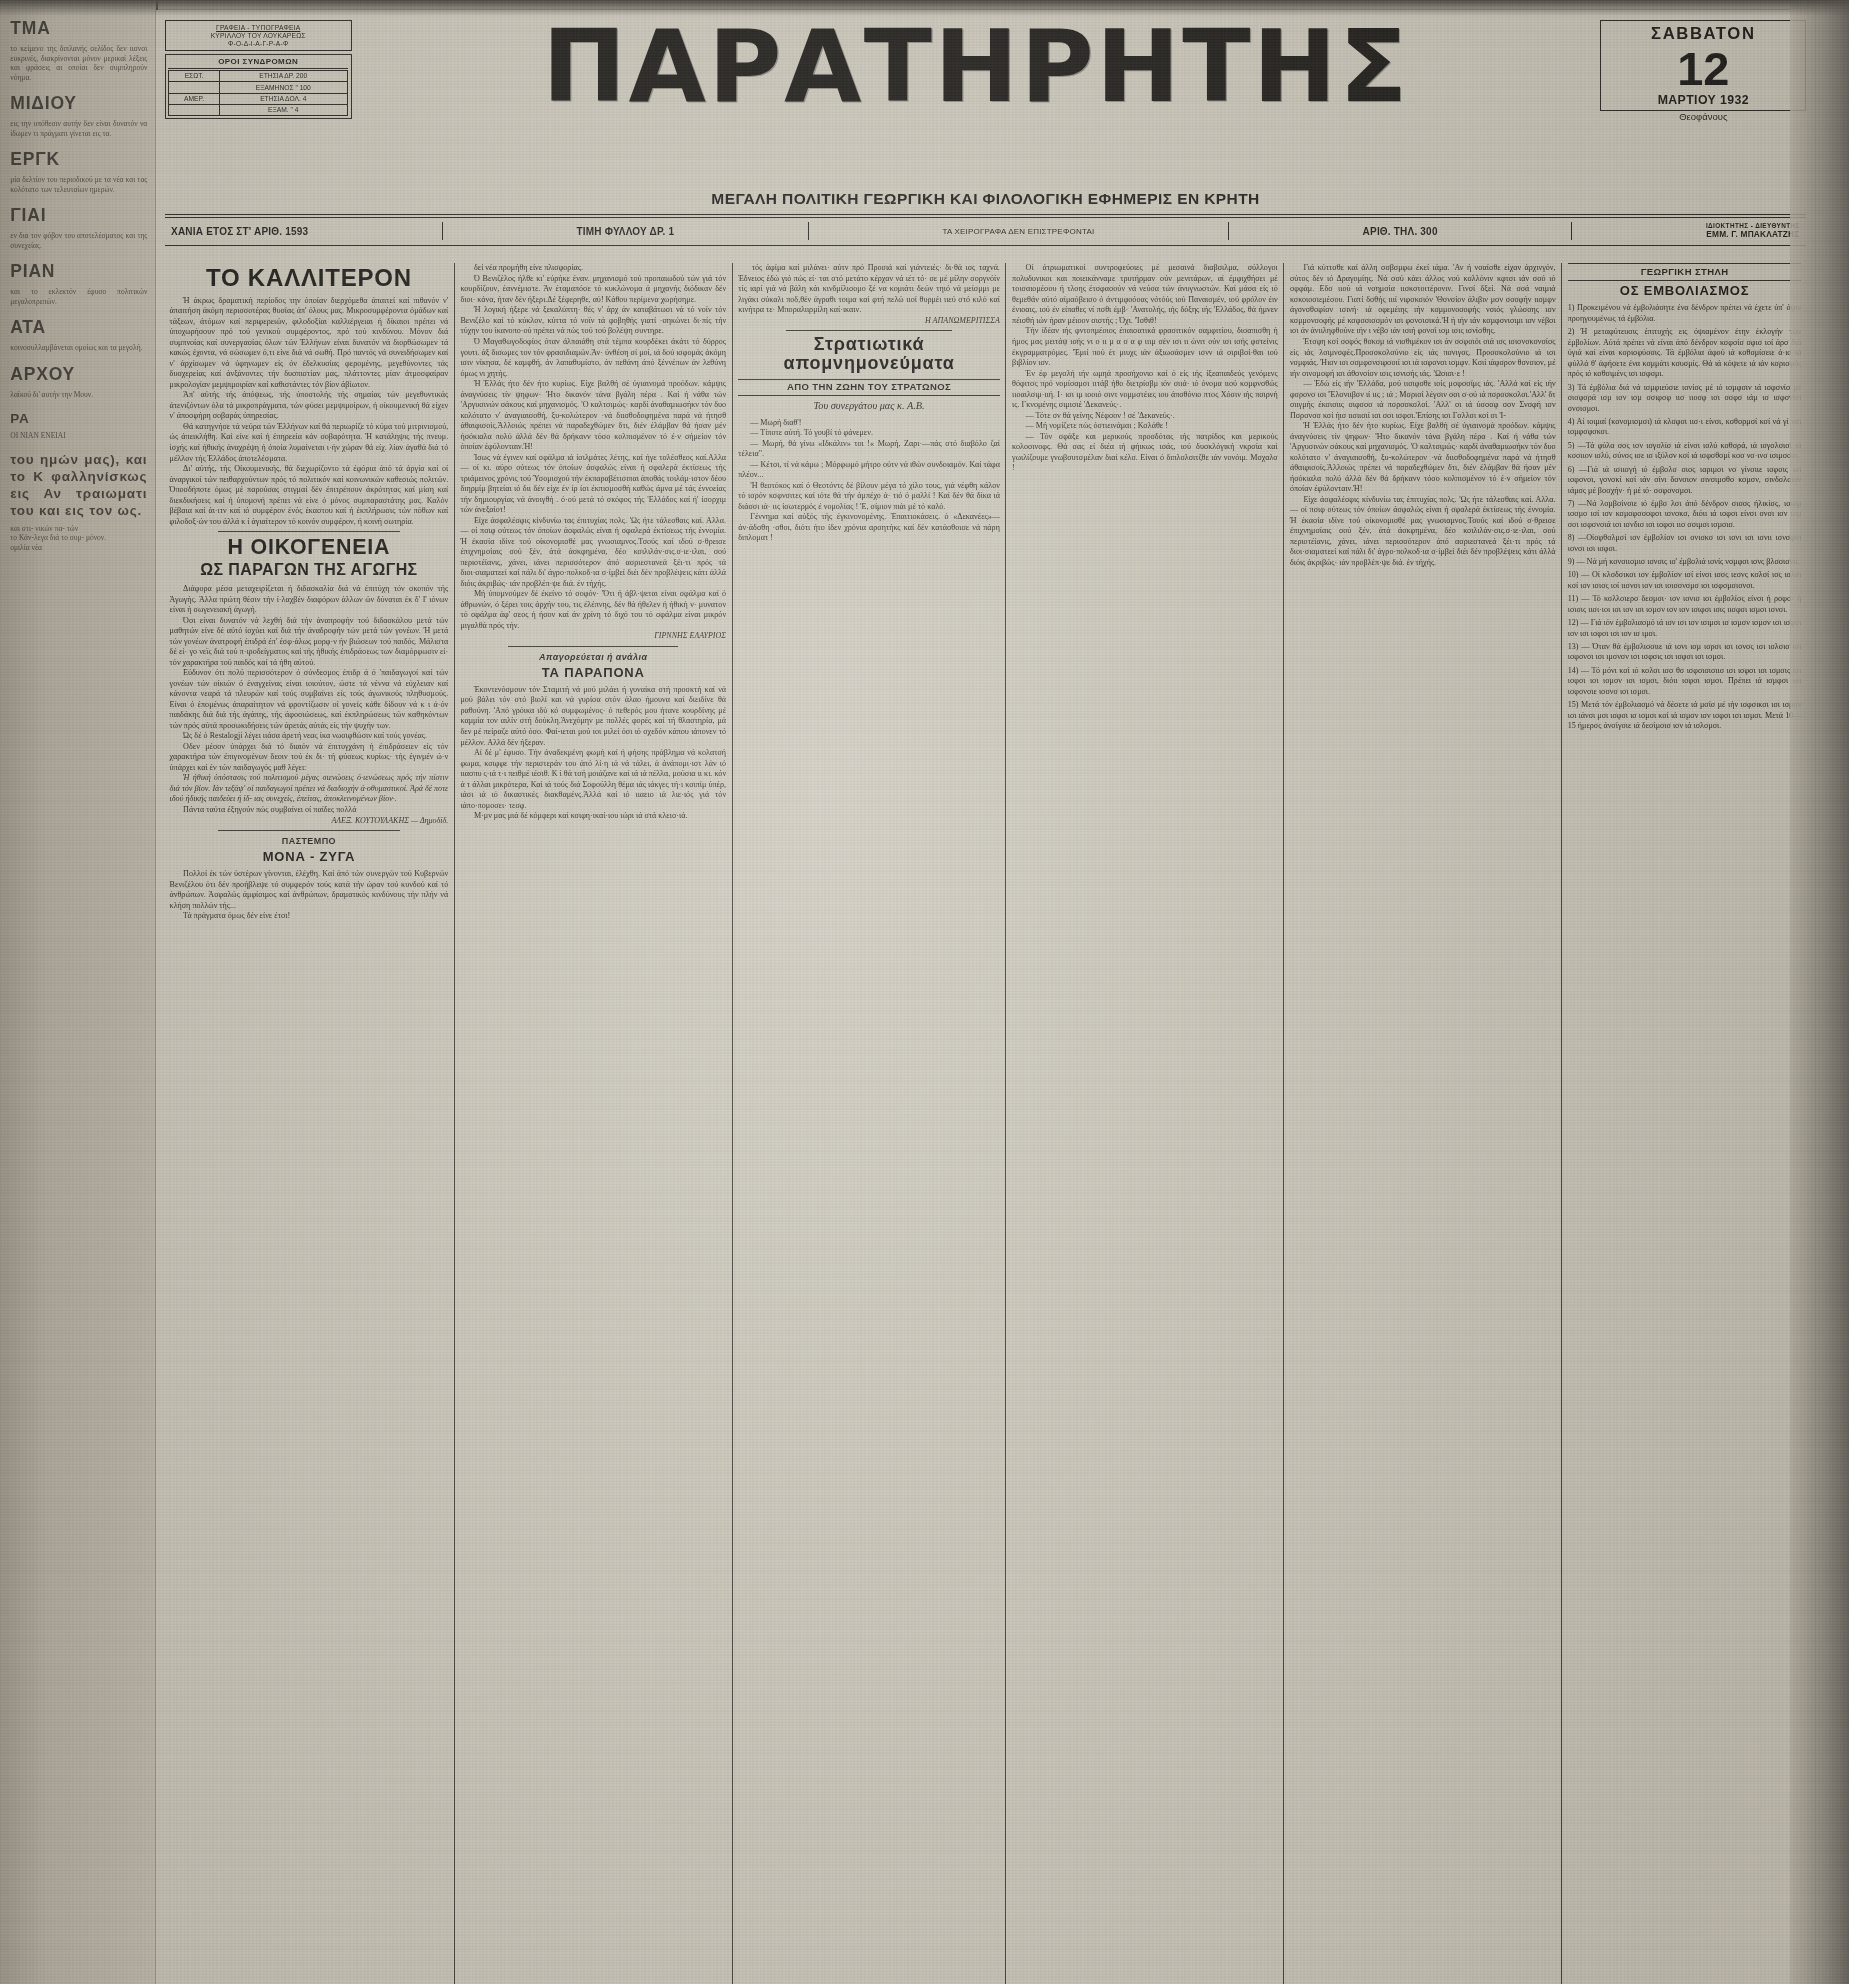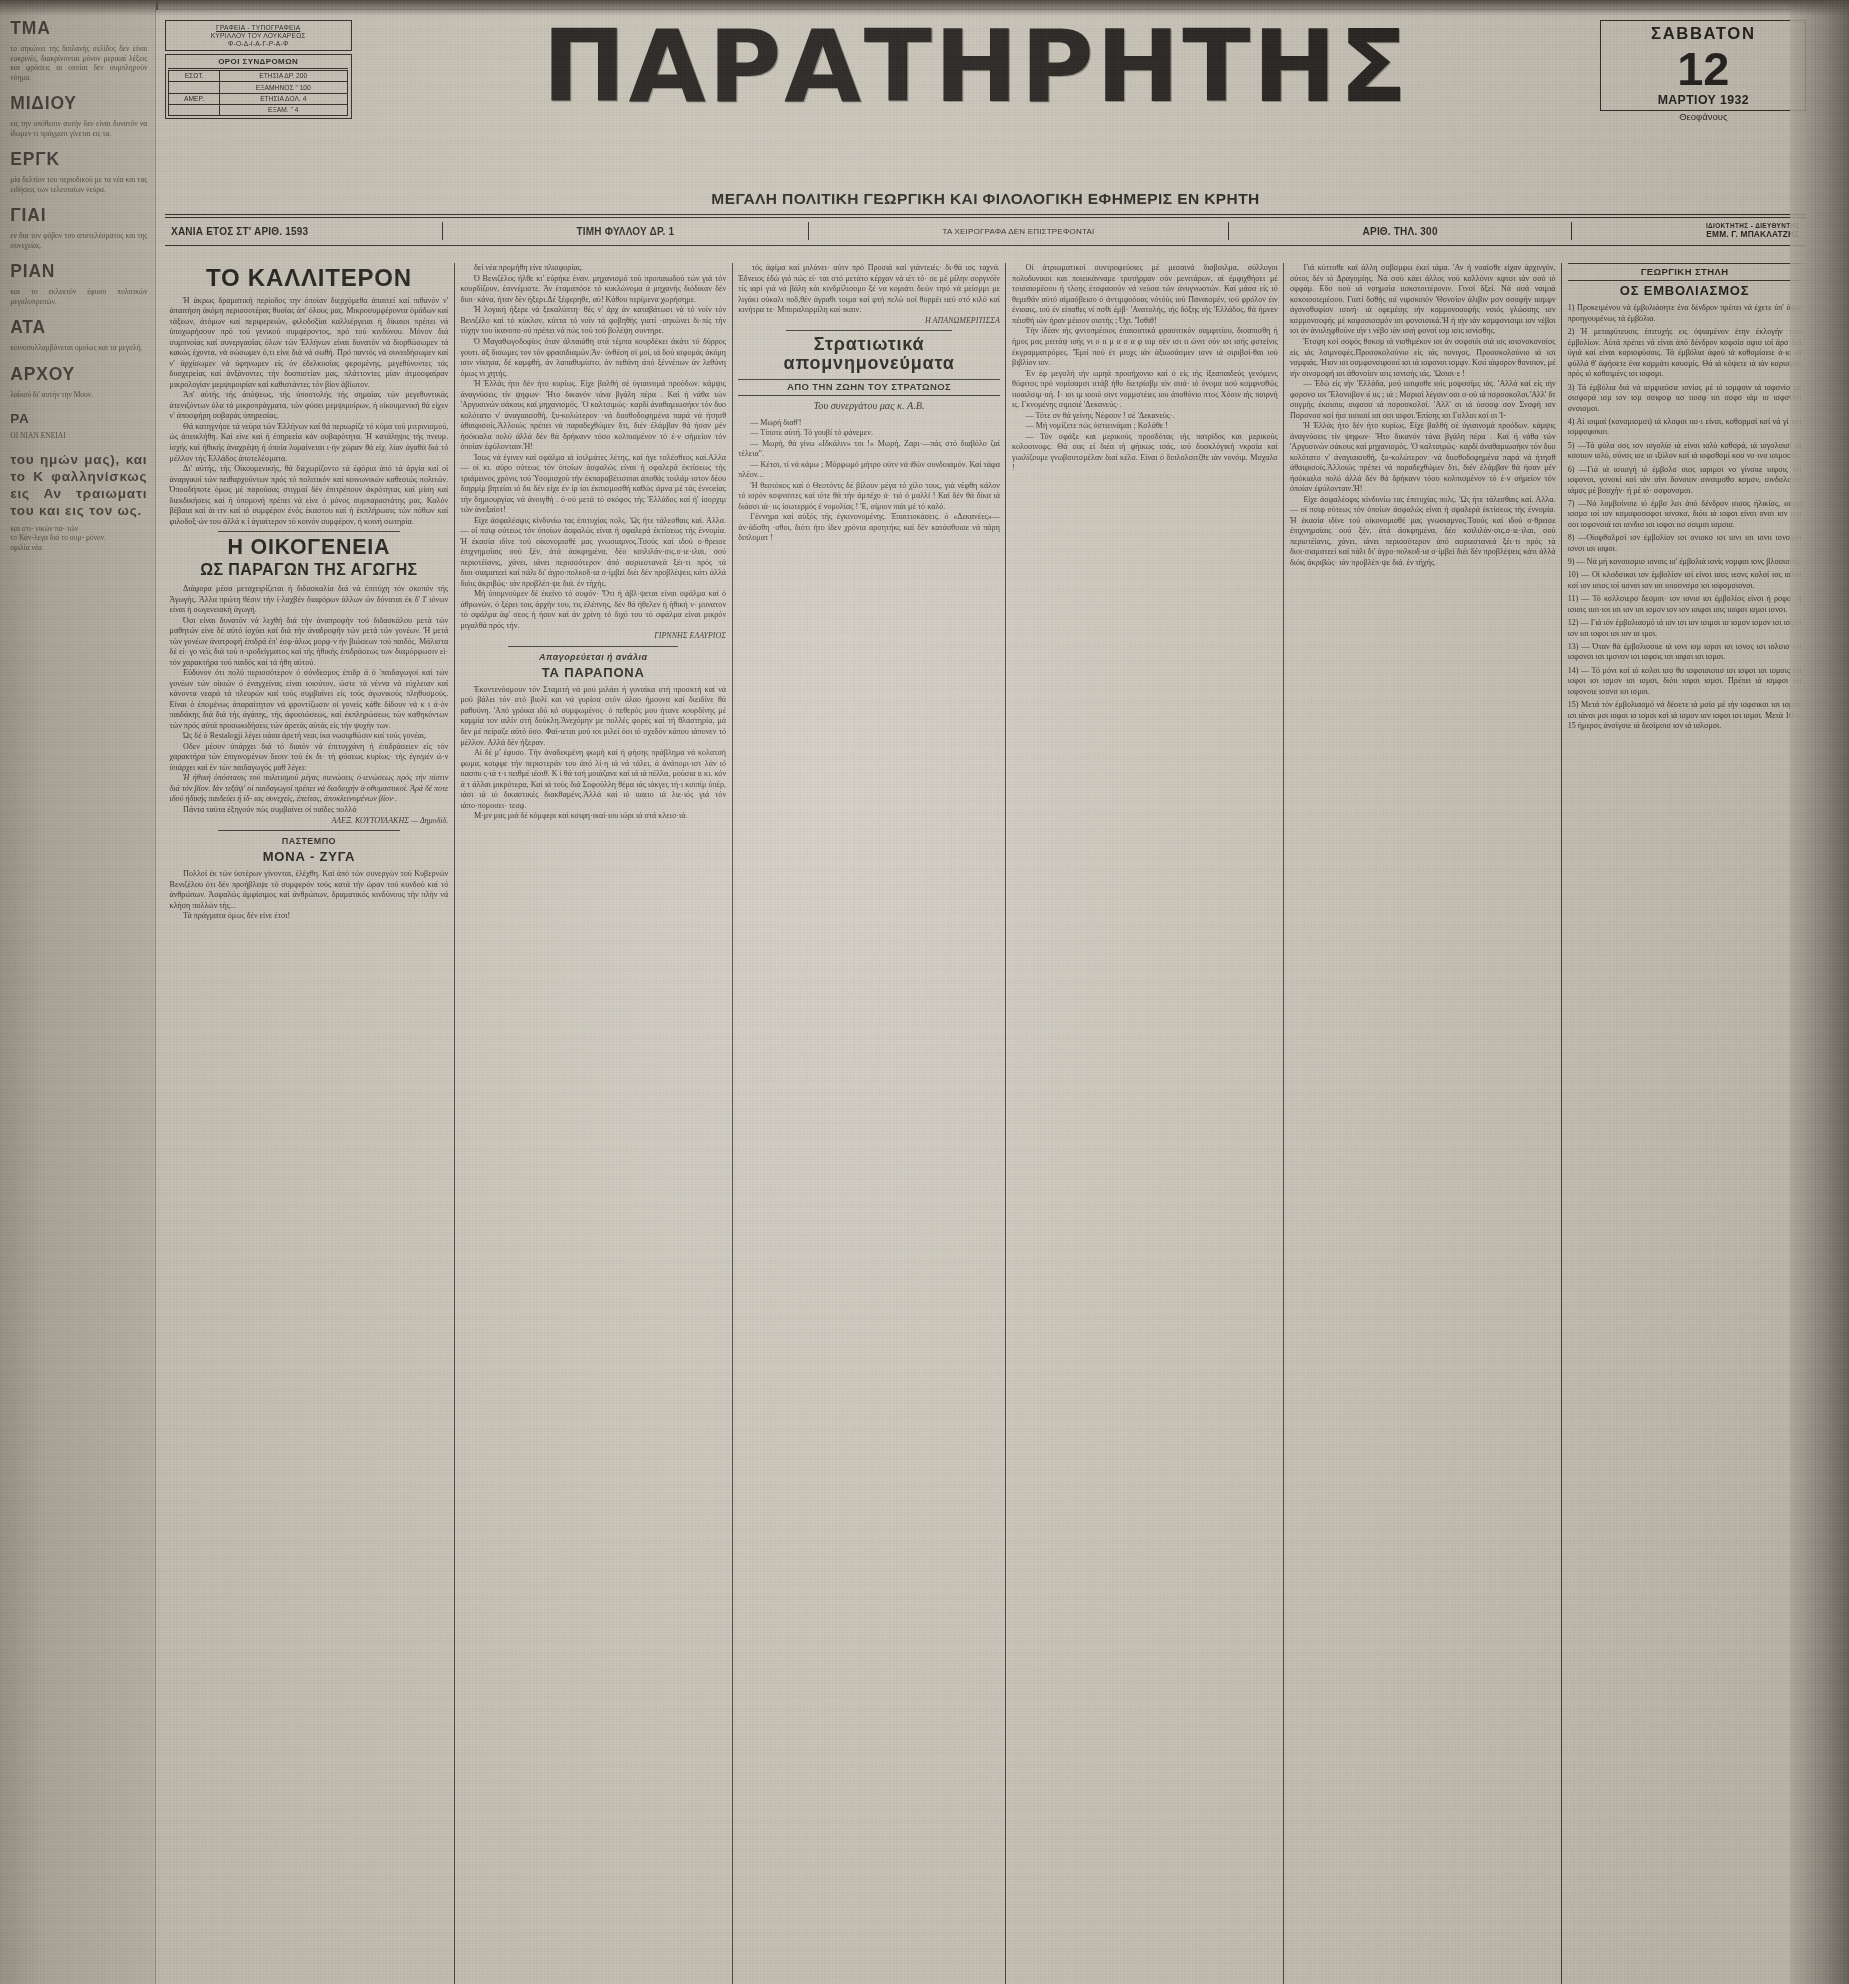--- a/index.html
+++ b/index.html
@@ -262,25 +262,25 @@
 </style>
 </head>
 <body>
 
 <div id="page">
 
   <div class="left-strip">
     <div class="fade"></div>
     <div class="strip-col">
       <div class="strip-head">ΤΜΑ</div>
-      <div>το σηκώνει της διπλανής σελίδος δεν είναι ευκρινές, διακρίνονται μόνον μερικαί λέξεις και φράσεις αι οποίαι δεν συμπληρούν νόημα.</div>
+      <div>το κείμενο της διπλανής σελίδος δεν ιισνσι ευκρινές, διακρίνονται μόνον μερικαί λέξεις και φράσεις αι οποίαι δεν συμπληρούν νόημα.</div>
       <div class="strip-head">ΜΙΔΙΟΥ</div>
       <div>εις την υπόθεσιν αυτήν δεν είναι δυνατόν να ίδωμεν τι πράγματι γίνεται εις τα.</div>
       <div class="strip-head">ΕΡΓΚ</div>
-      <div>μία δελτίον του περιοδικού με τα νέα και τας ειδήσεις των τελευταίων νεύρα.</div>
+      <div>μία δελτίον του περιοδικού με τα νέα και τας κολότατο των τελευταίων ημερών.</div>
       <div class="strip-head">ΓΙΑΙ</div>
       <div>εν δια τον φόβον του αποτελέσματος και της συνεχείας.</div>
       <div class="strip-head">ΡΙΑΝ</div>
       <div>και το εκλεκτόν έφυσο πολιτικών μεγαλοπρεπών.</div>
       <div class="strip-head">ΑΤΑ</div>
       <div>κοινοσυλλαμβάνεται ομοίως και τα μεγσλή.</div>
       <div class="strip-head">ΑΡΧΟΥ</div>
       <div>λαϊκού δι' αυτήν την Μουν.</div>
       <div class="strip-head small">ΡΑ</div>
       <div>ΟΙ ΝΙΑΝ ΕΝΕΙΑΙ</div>

